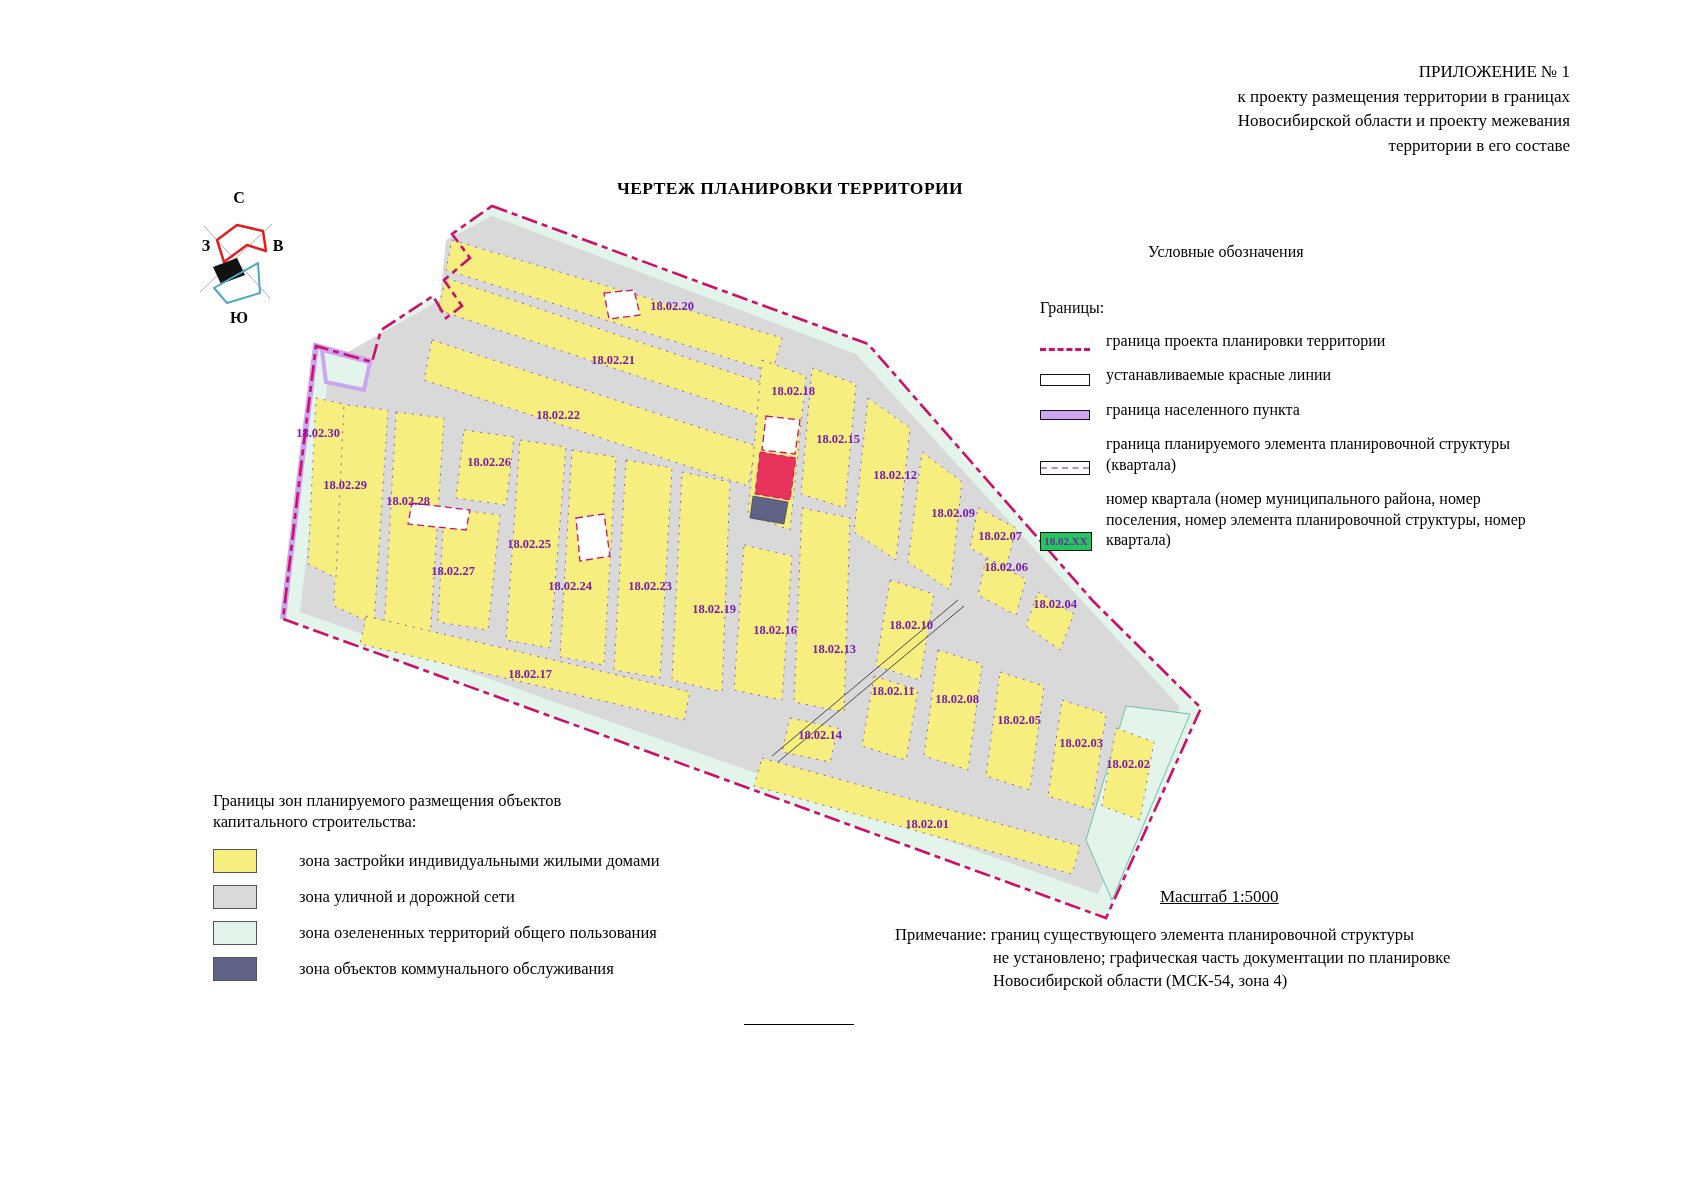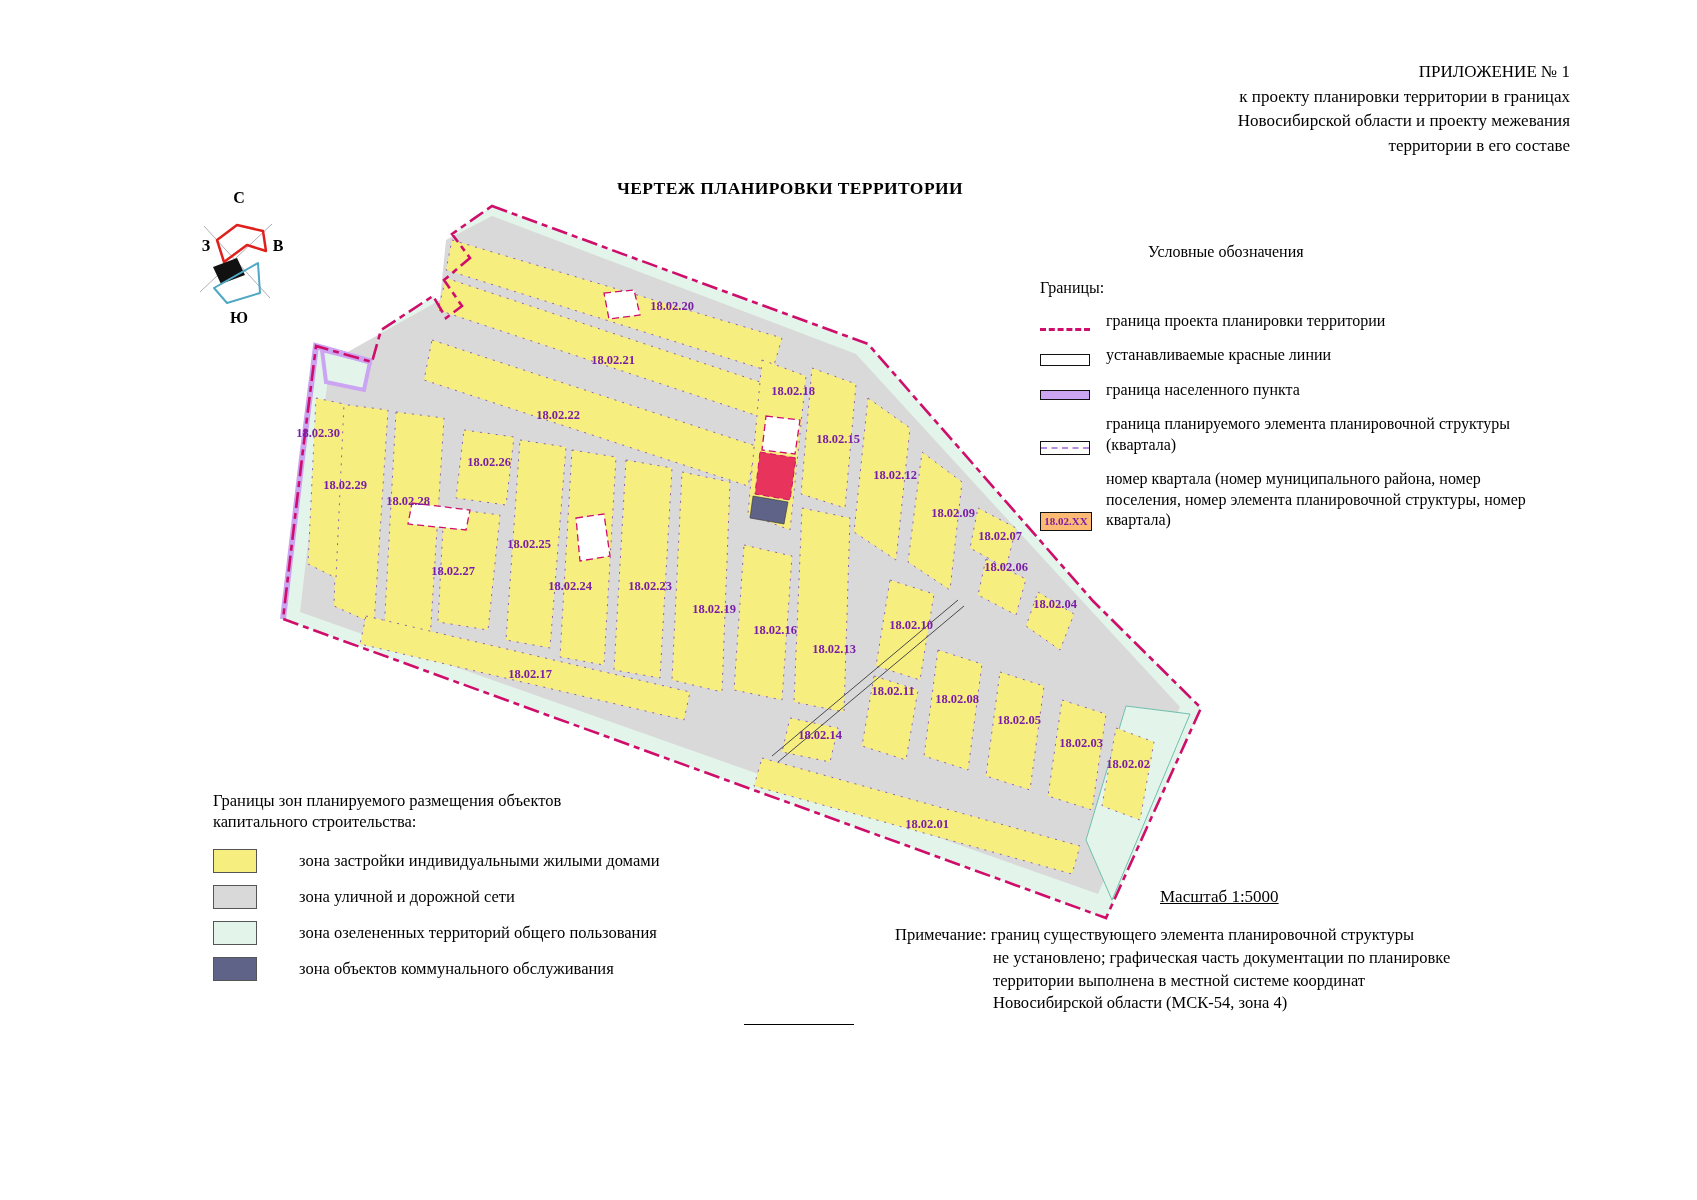--- a/index.html
+++ b/index.html
@@ -15,30 +15,30 @@
 
   
   .map-svg{position:absolute;left:0;top:0;}
   .blk{fill:#F6EE7F;stroke:#8E5FB0;stroke-width:1;stroke-dasharray:2 6;}
   .cutout{fill:#ffffff;stroke:#CF0E6B;stroke-width:1.3;stroke-dasharray:7 4;}
   .block-label{font:700 12.5px "Liberation Serif", serif;fill:#7A1EA8;text-anchor:middle;}
   .compass-letter{font:700 16px "Liberation Serif", serif;fill:#000;text-anchor:middle;}
 
   
   .legend{position:absolute;left:1040px;top:242px;width:505px;font-size:16px;line-height:1.28;}
-  .legend-title{margin-left:108px;margin-bottom:16px;}
+  .legend-title{margin-left:108px;margin-bottom:36px;}
   .legend-sub{margin-bottom:12px;}
   .legend-row{display:flex;align-items:flex-end;margin-bottom:14px;}
   .sym{width:58px;margin-right:8px;flex:none;padding-top:4px;}
   .sym-dash{width:50px;border-top:3px dashed #CF0E6B;margin-top:6px;}
   .sym-redline{width:48px;height:10px;border:1.6px solid #111;background:#fff;}
   .sym-settlement{width:48px;height:8px;border:1px solid #111;background:#CBA4F2;}
   .sym-element{width:48px;height:12px;border:1px solid #111;background:#fff;}
   .sym-element-line{border-top:2px dashed #B98AE0;margin-top:5px;}
-  .sym-number{width:50px;height:17px;border:1px solid #111;background:#fdba74;text-align:center;
+  .sym-number{width:50px;height:17px;border:1px solid #111;background:#22c55e;text-align:center;
               font-weight:bold;font-size:11px;color:#7A1EA8;line-height:17px;}
   .legend-text{flex:1;}
 
   
   .zones{position:absolute;left:213px;top:790px;width:480px;font-size:16.5px;line-height:1.3;}
   .zones-title{margin-bottom:16px;}
   .zone-row{display:flex;align-items:center;margin-bottom:12px;gap:28px;}
   .swatch{width:42px;height:22px;border:1px solid #555;margin-right:14px;flex:none;}
   .sw-yellow{background:#F6EE7F;} .sw-red{background:#E8335C;} .sw-gray{background:#D9D9D9;}
   .sw-green{background:#E3F5EA;} .sw-slate{background:#5F6387;}
@@ -155,21 +155,21 @@
       <path d="M 214 288 L 258 263 L 260 293 L 227 303 Z" fill="none" stroke="#4FA8C4" stroke-width="2" stroke-linejoin="round"></path>
       <text class="compass-letter" x="239" y="203">С</text>
       <text class="compass-letter" x="206" y="251">З</text>
       <text class="compass-letter" x="278" y="251">В</text>
       <text class="compass-letter" x="239" y="323">Ю</text>
     </g>
   </svg>
 
   <div class="hdr">
     <div>ПРИЛОЖЕНИЕ № 1</div>
-    <div>к проекту планировки территории в границах</div>
+    <div>к проекту размещения территории в границах</div>
     <div>Новосибирской области и проекту межевания</div>
     <div>территории в его составе</div>
   </div>
 
   <div class="map-title">ЧЕРТЕЖ ПЛАНИРОВКИ ТЕРРИТОРИИ</div>
 
   <div class="legend">
     <div class="legend-title">Условные обозначения</div>
     <div class="legend-sub">Границы:</div>
 
@@ -228,18 +228,17 @@
       <div class="swatch sw-slate"></div>
       <div>зона объектов коммунального обслуживания</div>
     </div>
   </div>
 
   <div class="scale">Масштаб 1:5000</div>
 
   <div class="note">
     <div>Примечание: границ существующего элемента планировочной структуры</div>
     <div class="note-cont">не установлено; графическая часть документации по планировке</div>
-    <div class="note-cont">территории выполнена в местной системе координат</div>
     <div class="note-cont">Новосибирской области (МСК-54, зона 4)</div>
   </div>
 
   <div class="sig-line"></div>
 </div>
 
 </body></html>

